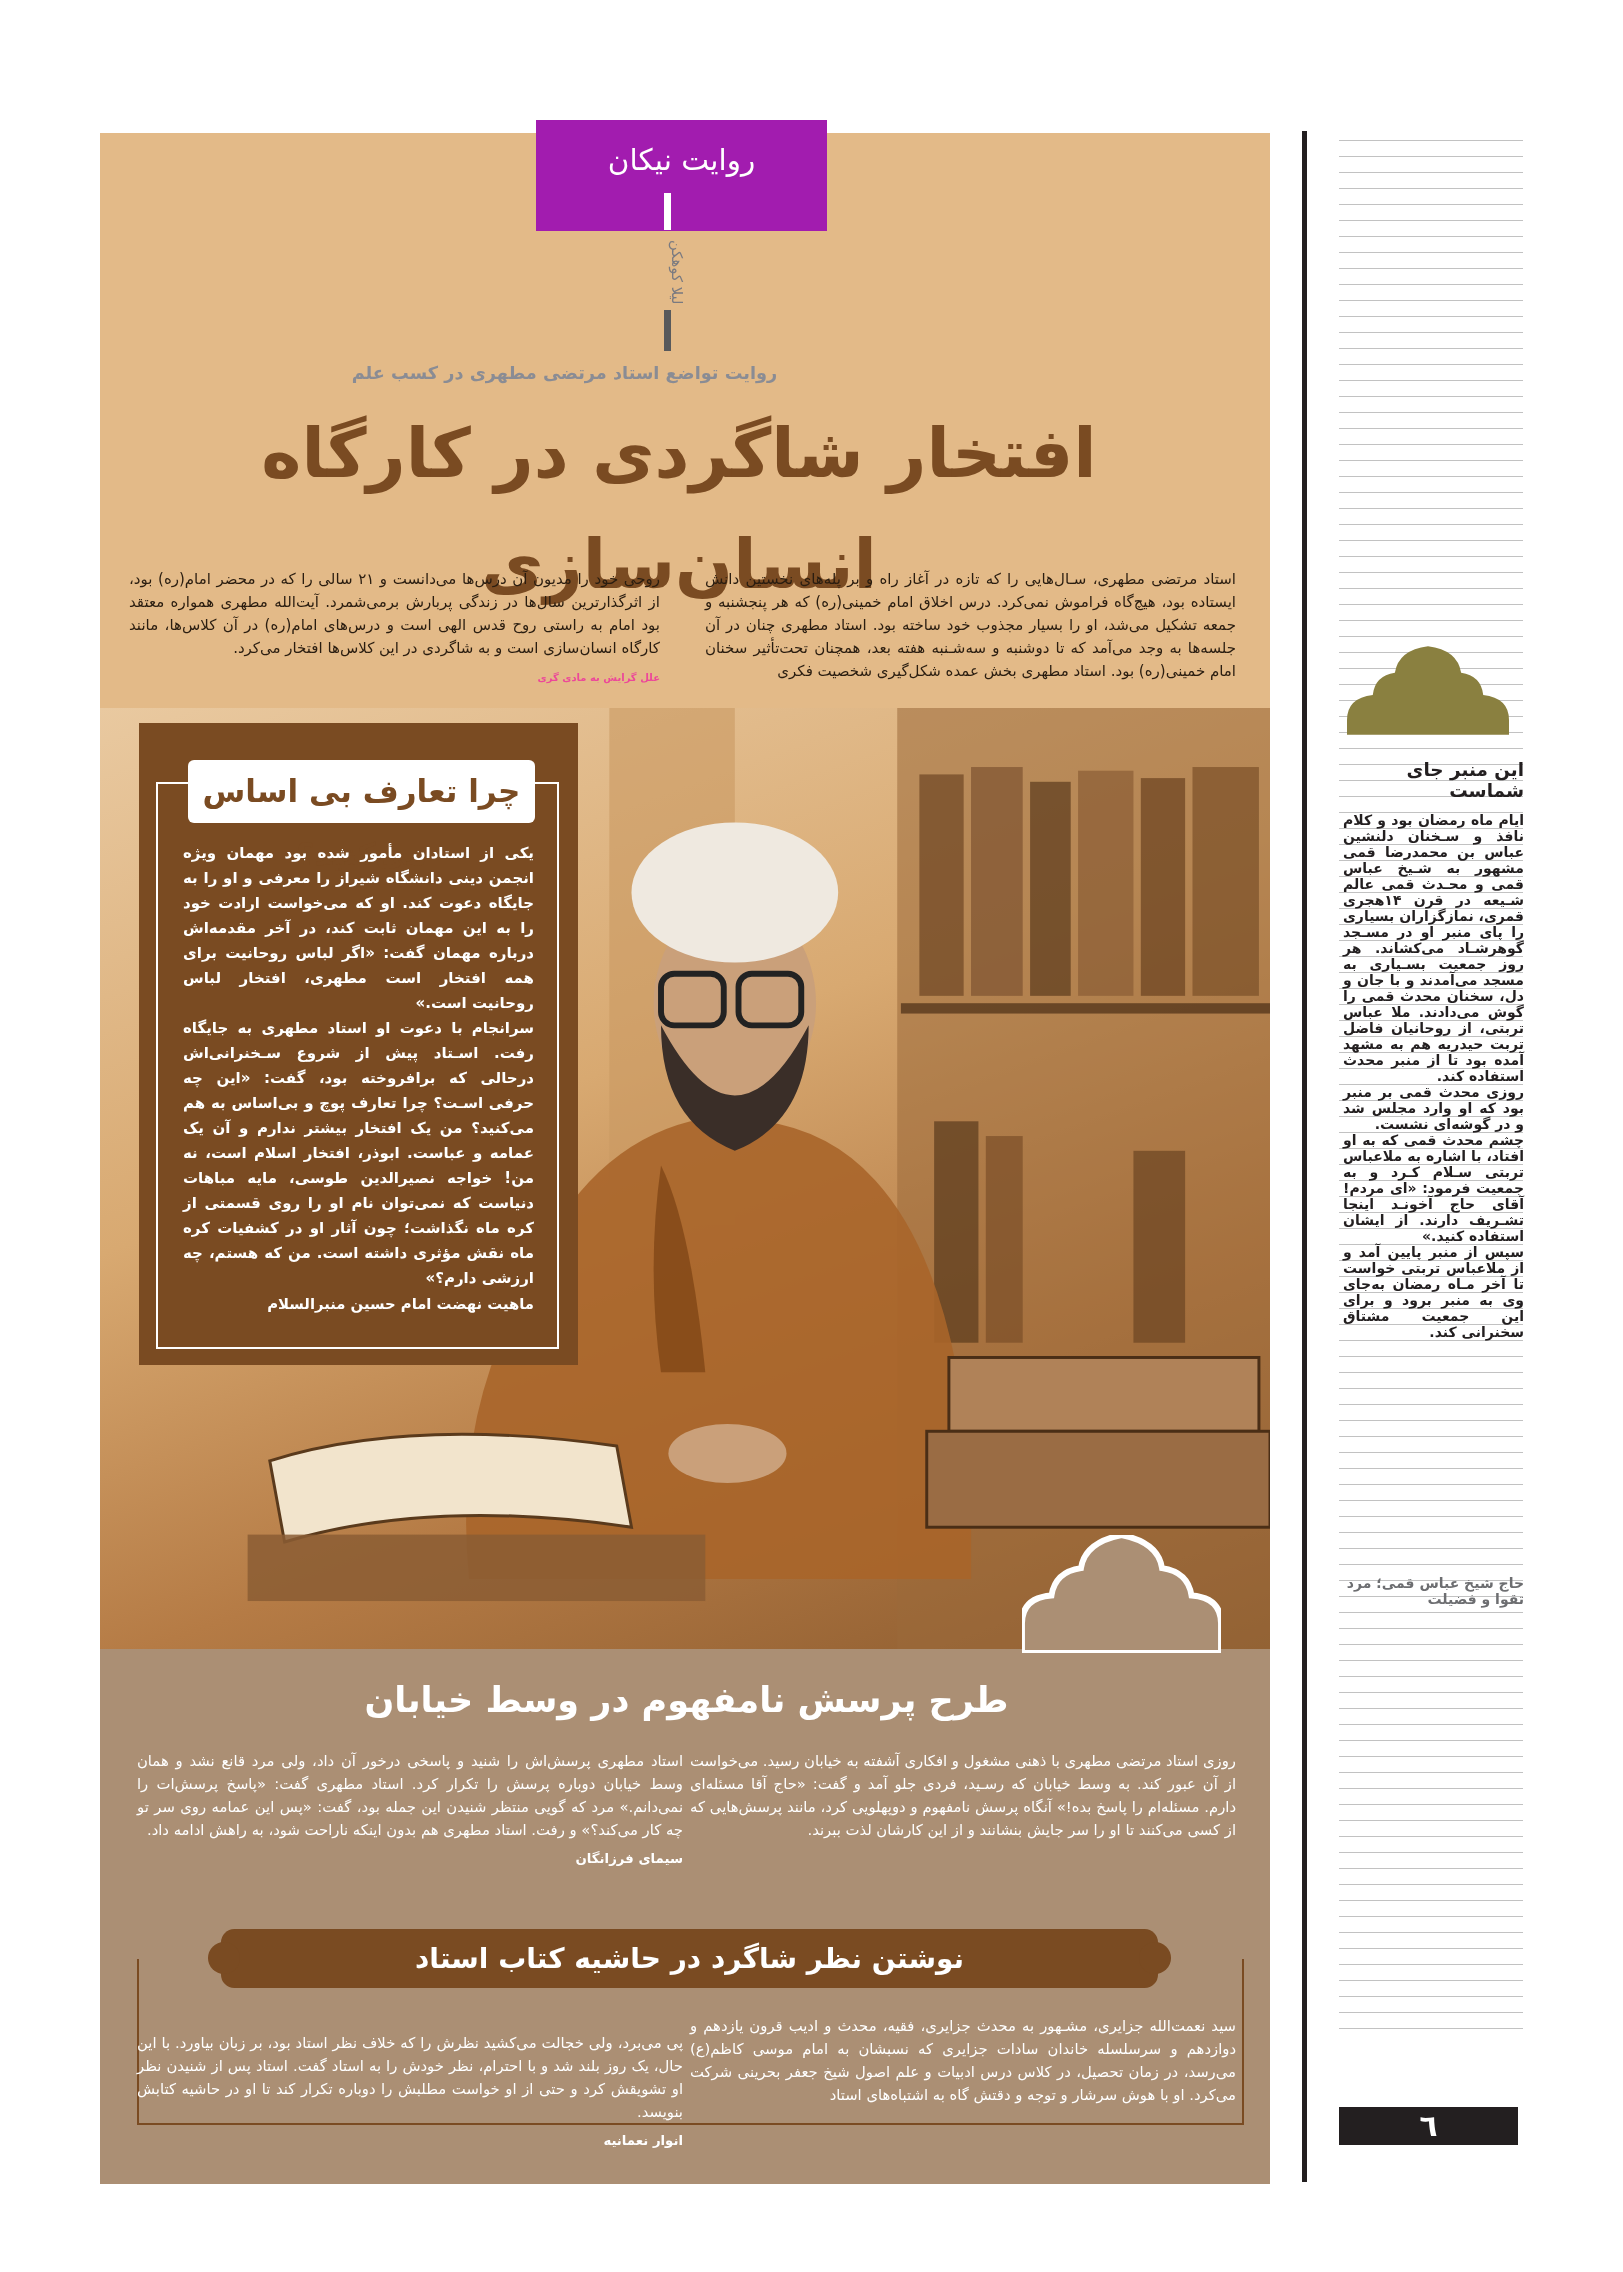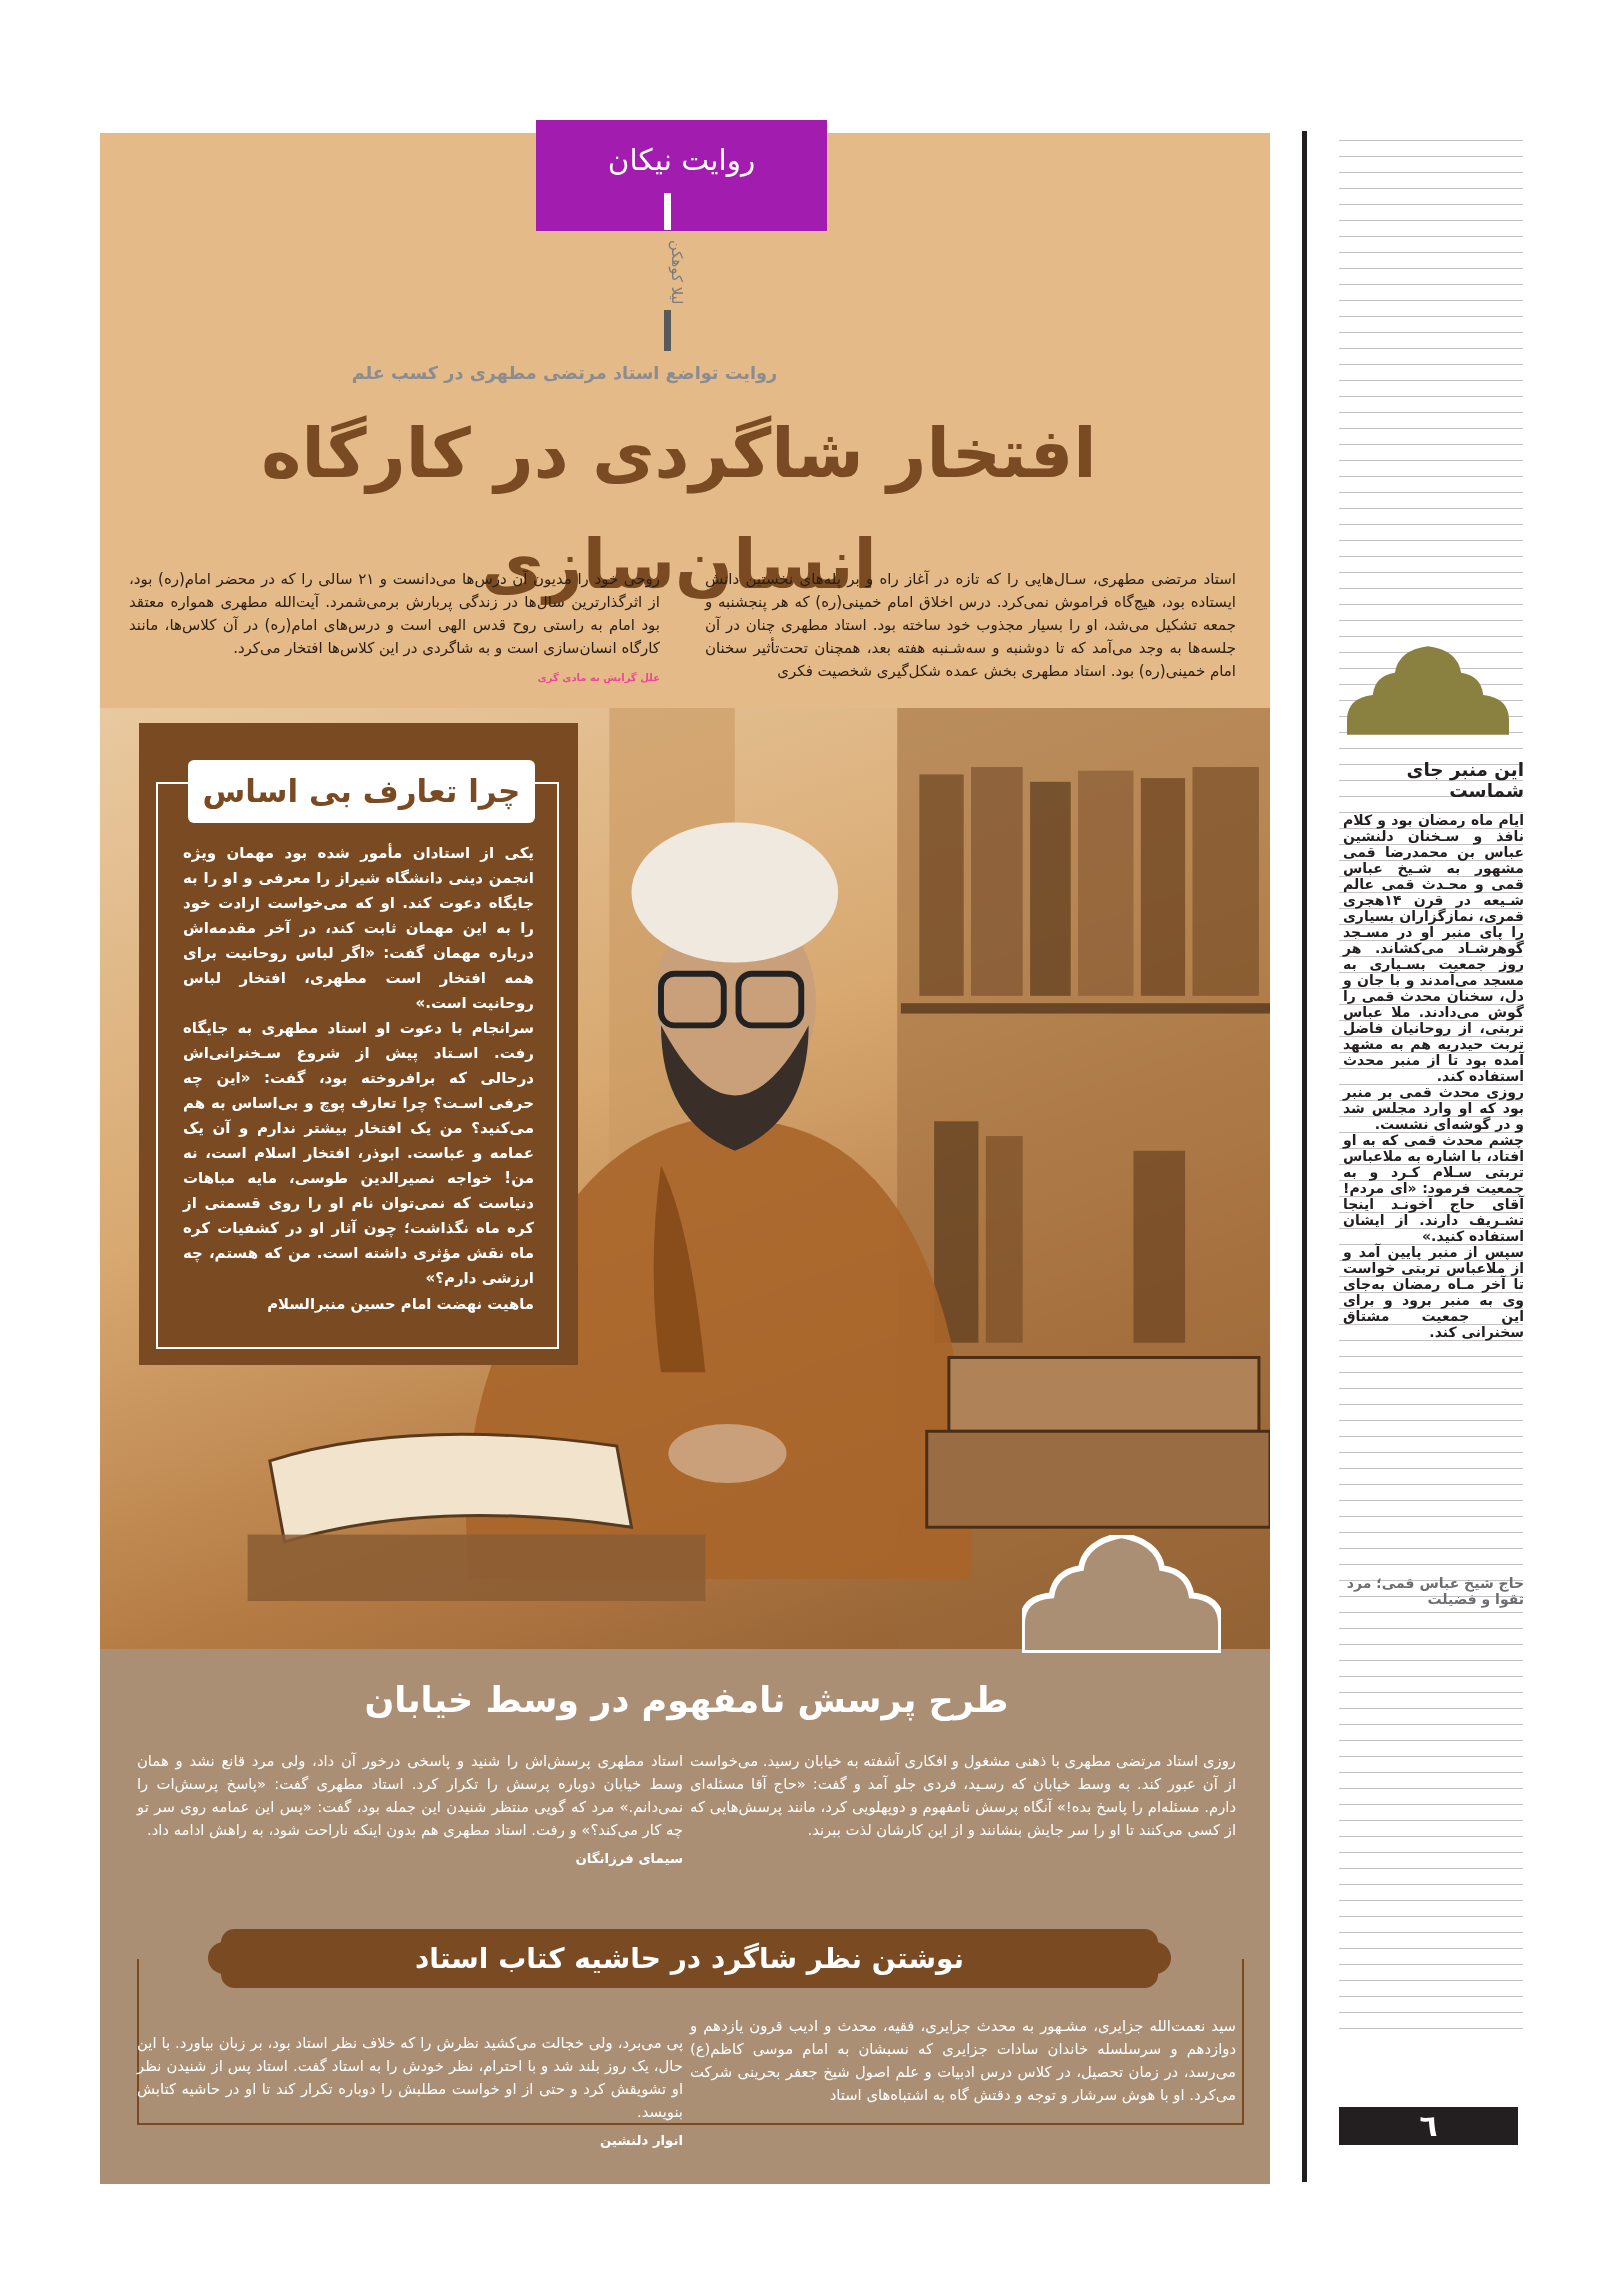--- a/index.html
+++ b/index.html
@@ -145,21 +145,21 @@
   <p class="sec-source">سیمای فرزانگان</p>
 </div>
 
 <div class="sec3-frame"></div>
 <div class="sec3-banner"><span>نوشتن نظر شاگرد در حاشیه کتاب استاد</span></div>
 <div class="sec-col sec3-right">
   <p>سید نعمت‌الله جزایری، مشـهور به محدث جزایری، فقیه، محدث و ادیب قرون یازدهم و دوازدهم و سرسلسله خاندان سادات جزایری که نسبشان به امام موسی کاظم(ع) می‌رسد، در زمان تحصیل، در کلاس درس ادبیات و علم اصول شیخ جعفر بحرینی شرکت می‌کرد. او با هوش سرشار و توجه و دقتش گاه به اشتباه‌های استاد</p>
 </div>
 <div class="sec-col sec3-left">
   <p>پی می‌برد، ولی خجالت می‌کشید نظرش را که خلاف نظر استاد بود، بر زبان بیاورد. با این حال، یک روز بلند شد و با احترام، نظر خودش را به استاد گفت. استاد پس از شنیدن نظر او تشویقش کرد و حتی از او خواست مطلبش را دوباره تکرار کند تا او در حاشیه کتابش بنویسد.</p>
-  <p class="sec-source">انوار دلنشین</p>
+  <p class="sec-source">انوار نعمانیه</p>
 </div>
 
 <div class="vdivider"></div>
 
 <div class="ruled"></div>
 <svg class="arch-green" viewBox="0 0 220 120">
   <path d="M0 120 L0 100 Q0 70 35 66 Q38 40 65 36 Q70 5 110 0 Q150 5 155 36 Q182 40 185 66 Q220 70 220 100 L220 120 Z" fill="#8a8040"></path>
 </svg>
 <div class="col-title">این منبر جای شماست</div>
 <div class="col-body">

